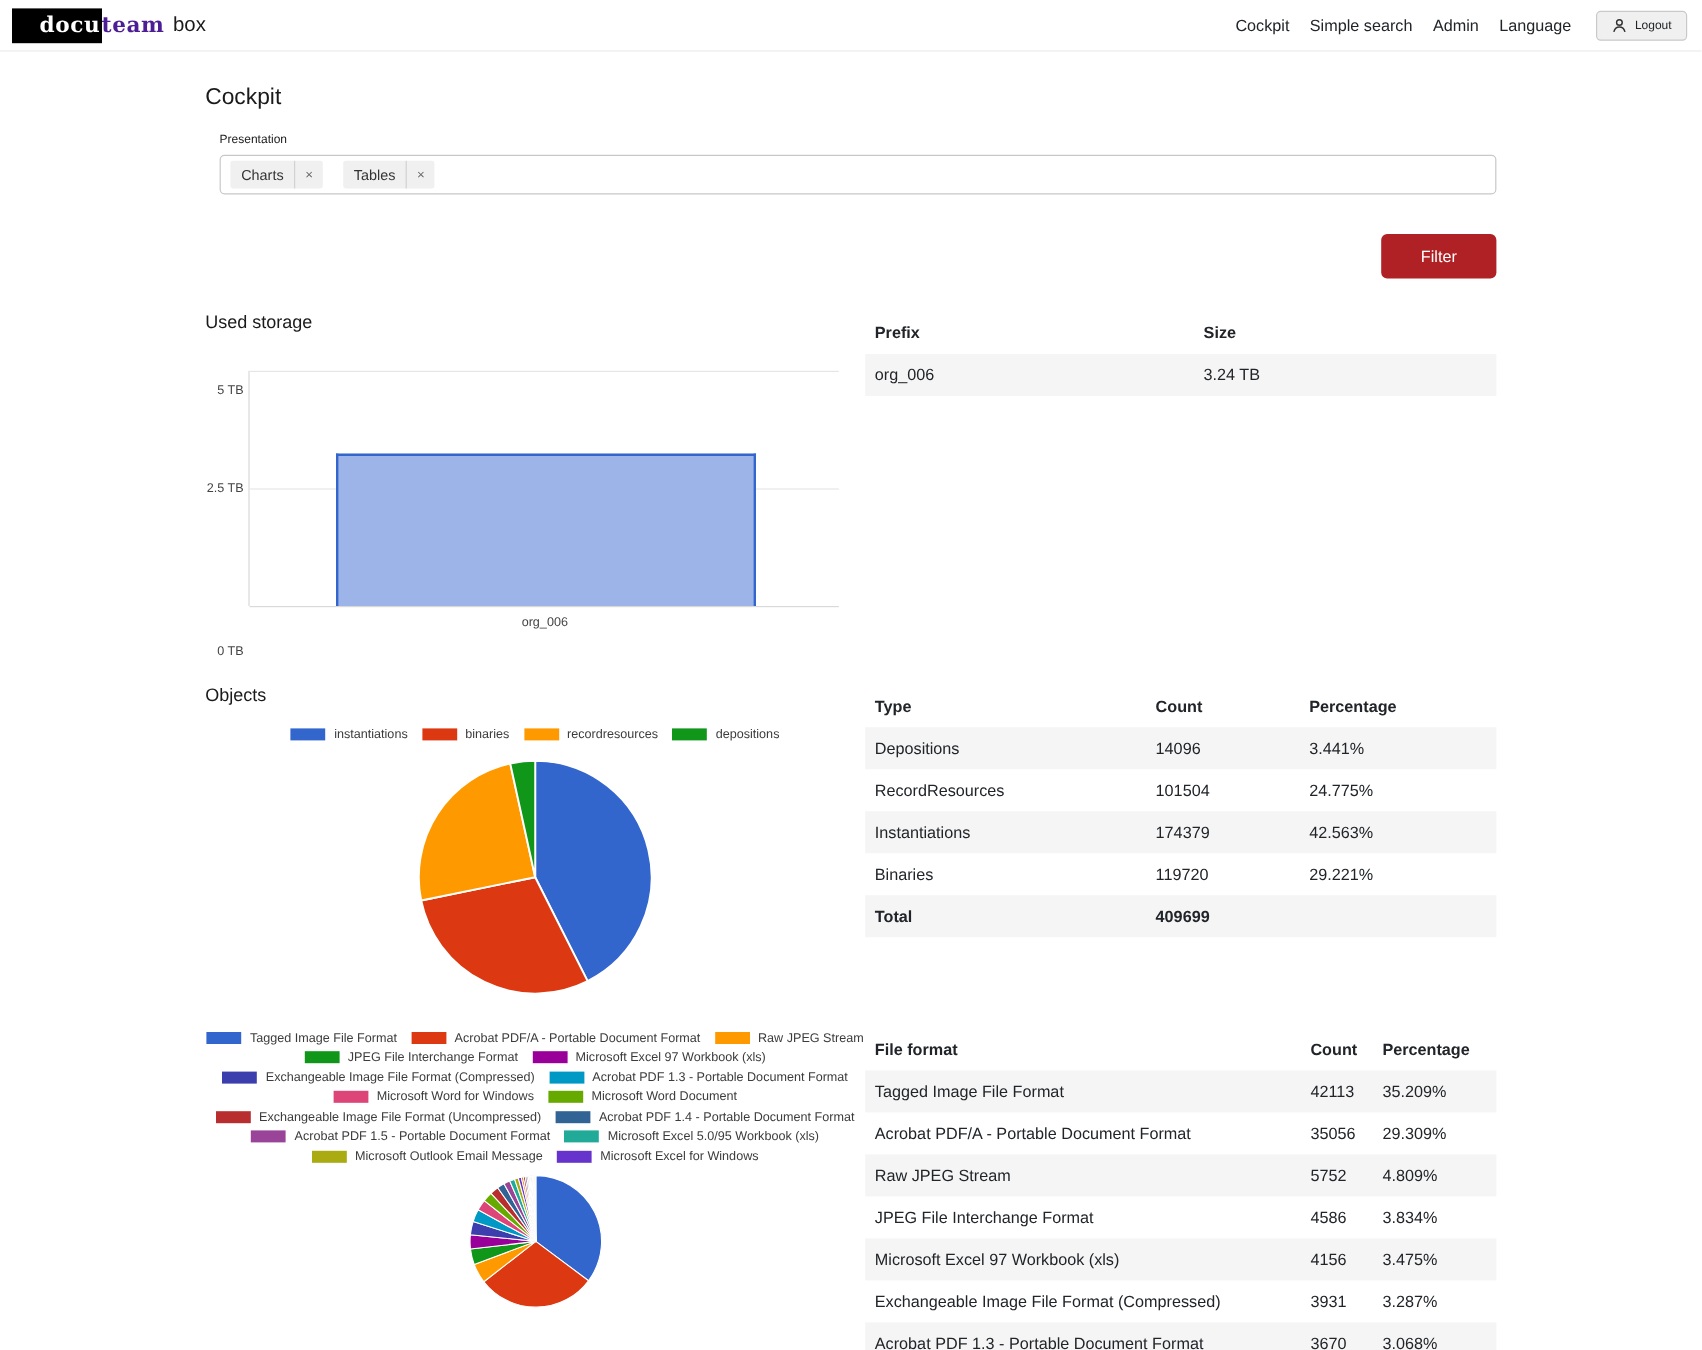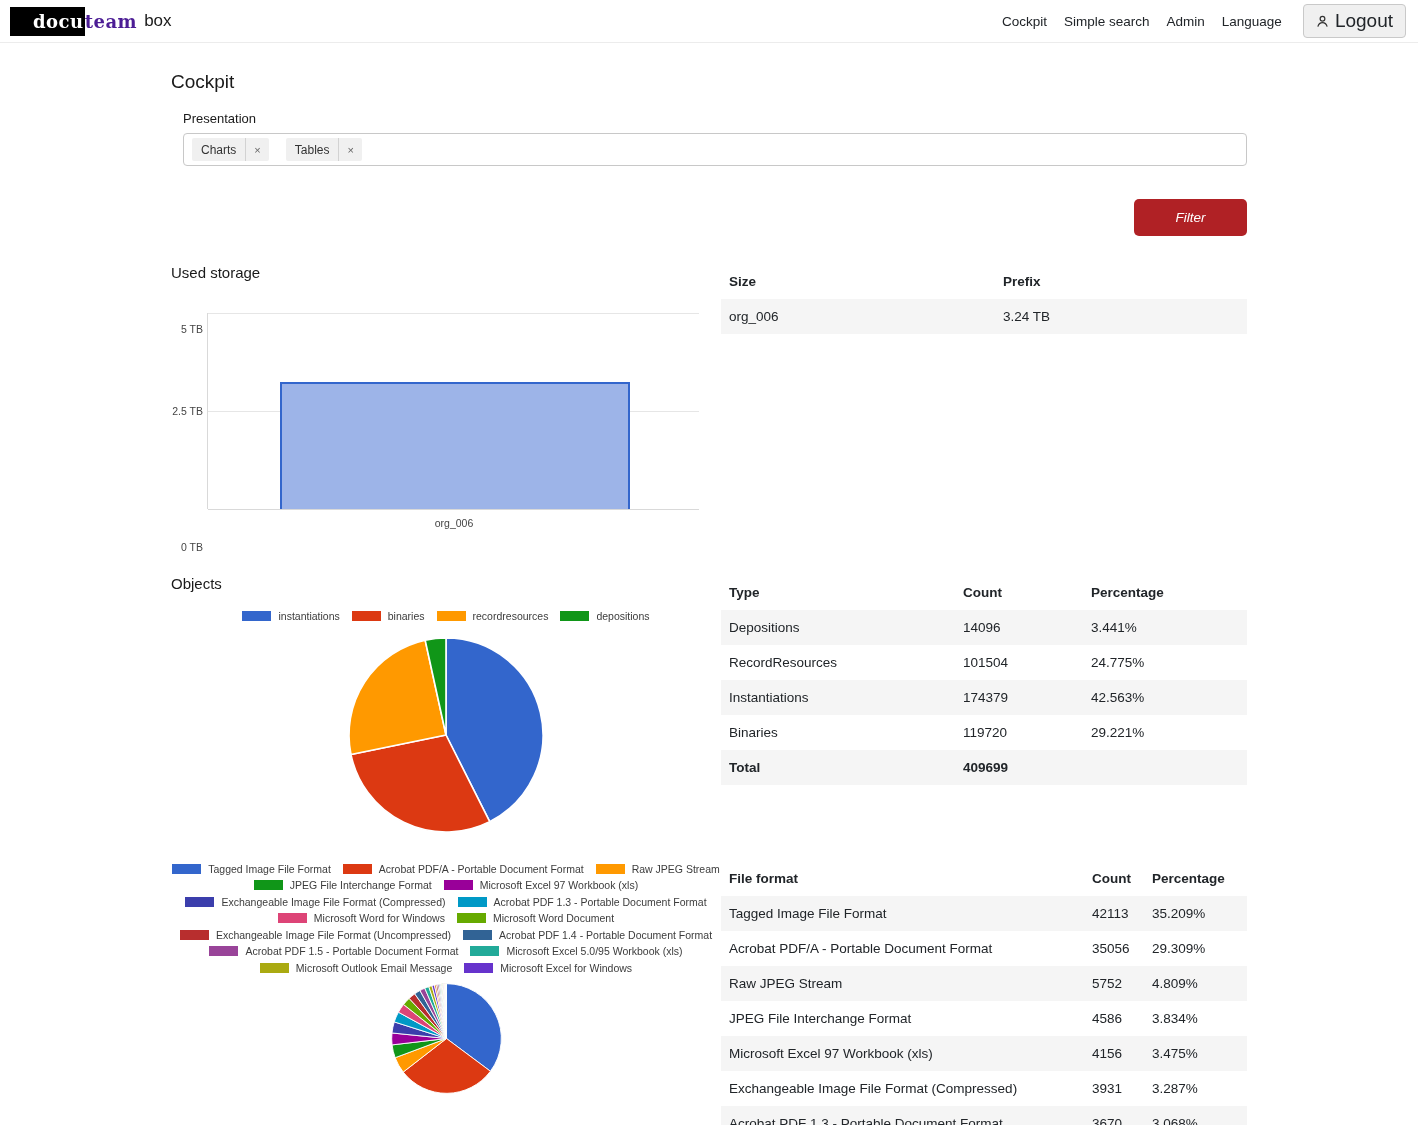--- a/index.html
+++ b/index.html
@@ -20,45 +20,45 @@
     background:#000; color:#fff; font-family:"DejaVu Serif", serif; font-weight:bold;
     padding:4px 1px 4px 23px; letter-spacing:.5px;
   }
   .logo-team { font-family:"DejaVu Serif", serif; font-weight:bold; color:#4c1d95; padding:4px 0; letter-spacing:.5px; }
   .logo-box  { margin-left:7px; color:#1a1a1a; font-size:17px; }
   nav { display:flex; align-items:center; gap:17px; }
   nav a { color:#212529; text-decoration:none; font-size:13.5px; cursor:pointer; }
   .logout-btn {
     display:flex; align-items:center; gap:6px; margin-left:4px;
     background:#f0f0f0; border:1px solid #c9c9c9; border-radius:4px;
-    padding:5px 12px; font-size:19px; color:#212529; cursor:pointer;
+    padding:5px 12px; font-size:10px; color:#212529; cursor:pointer;
     font-family:"Liberation Sans", sans-serif;
   }
 
   
   main { padding-top:14px; }
   h1.page-title { font-weight:400; font-size:19px; margin:14px 0 18px 171px; color:#1a1a1a; }
 
   .presentation { margin-left:183px; width:1064px; }
-  .presentation label { display:block; font-size:13px; margin-bottom:7px; color:#1a1a1a; }
+  .presentation label { display:block; font-size:10px; margin-bottom:7px; color:#1a1a1a; }
   .multiselect {
     width:100%; height:33px; border:1px solid #c8c8c8; border-radius:4px;
     display:flex; align-items:center; padding:0 8px; gap:17px; background:#fff; cursor:text;
   }
   .chip { display:flex; align-items:stretch; background:#f0f0f0; border-radius:2px; font-size:12px; height:23px; }
   .chip .chip-label { display:flex; align-items:center; padding:0 9px; color:#333; }
   .chip .chip-x {
     display:flex; align-items:center; padding:0 8px; color:#666; cursor:pointer;
     border-left:1px solid #d2d2d2; font-size:11px;
   }
 
   .filter-row { width:1076px; margin:33px 0 0 171px; display:flex; justify-content:flex-end; }
   .filter-btn {
-    background:#b02125; border:none; color:#fff; width:113px; height:37px;
-    border-radius:5px; font-size:13.5px; cursor:pointer; font-family:"Liberation Sans", sans-serif;font-style:italic;
+    background:#b02125; border:none; color:#fff; width:96px; height:37px;
+    border-radius:5px; font-size:13.5px; cursor:pointer; font-family:"Liberation Sans", sans-serif;
   }
 
   
   .content { margin:28px 0 0 171px; width:1076px; }
   .row { display:grid; grid-template-columns:550px 526px; margin-bottom:26px; }
   h2.section-title { font-size:15px; font-weight:400; margin:0 0 16px 0; color:#1a1a1a; }
   .right-col { padding-top:2px; }
 
   
   .table { width:100%; font-size:13.5px; }
@@ -154,22 +154,22 @@
                 <div class="bc-grid" style="top: 98px;"></div>
                 <div class="bc-grid" style="top: 0px;"></div>
                 <div class="bc-bar" style="left: 72px; width: 350px; height: 127.008px; background: rgb(157, 180, 232); border-color: rgb(51, 102, 204);"></div>
               </div>
               <div class="bc-xlabel" style="left: 108px; width: 350px; top: 220px;">org_006</div>
             </div>
         </section>
         <aside class="right-col">
           <div class="table" id="table-storage">
               <div class="tr">
+                <div class="th">Prefix</div>
                 <div class="th">Size</div>
-                <div class="th">Prefix</div>
               </div>
               <div class="tr stripe">
                 <div class="td">org_006</div>
                 <div class="td">3.24 TB</div>
               </div>
             </div>
         </aside>
       </div>
 
       <div class="row">

